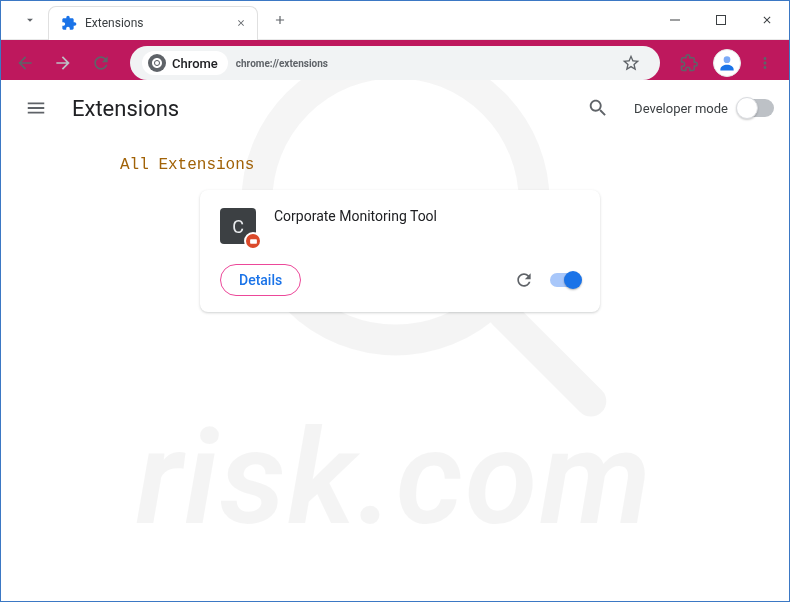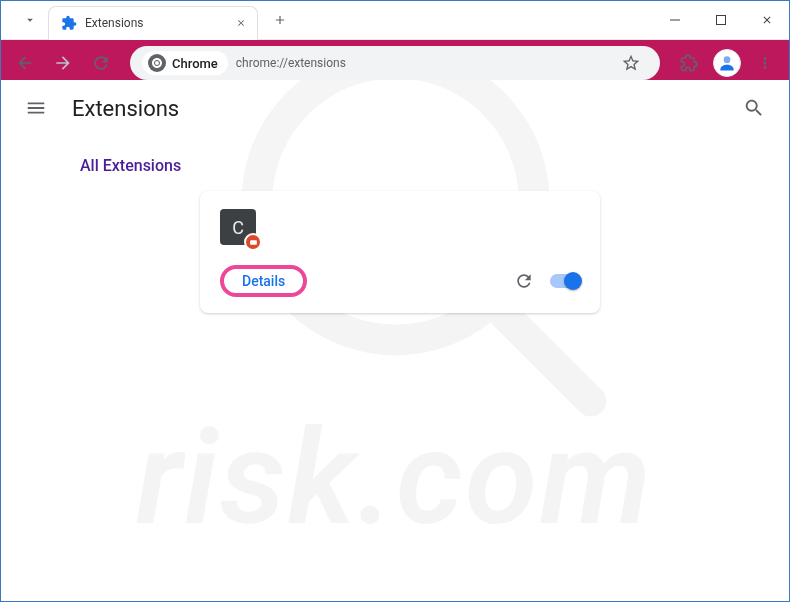--- a/index.html
+++ b/index.html
@@ -25,50 +25,50 @@
     
     
     .toolbar { height: 40px; display: flex; align-items: flex-end; padding: 0 8px; gap: 4px; background: #be185d; position: relative; z-index: 2; }
     .nav-btn { width: 34px; height: 34px; display: flex; align-items: center; justify-content: center; color: #5f6368; border-radius: 50%; }
     .nav-btn.disabled { color: #bdc1c6; }
     .omnibox { flex: 1; height: 34px; background: #f1f3f4; border-radius: 17px; display: flex; align-items: center; padding: 0 12px; gap: 8px; margin: 0 8px; }
     .chrome-chip { display: flex; align-items: center; gap: 6px; background: #fff; border-radius: 14px; padding: 3px 10px 3px 6px; }
     .chrome-chip-icon { width: 18px; height: 18px; border-radius: 50%; background: #5f6368; display: flex; align-items: center; justify-content: center; }
     .chrome-chip-icon svg { width: 12px; height: 12px; }
     .chrome-chip-text { font-size: 13px; color: #202124; font-weight: 500; }
-    .url-text { font-size: 12px; color: #5f6368; }
+    .url-text { font-size: 10px; color: #5f6368; font-weight: bold; }
     .omni-right { margin-left: auto; display: flex; align-items: center; gap: 4px; }
     .tb-icon { width: 34px; height: 34px; display: flex; align-items: center; justify-content: center; color: #5f6368; border-radius: 50%; }
     .avatar { width: 28px; height: 28px; border-radius: 50%; background: #fff; border: 1px solid #e8e8e8; display: flex; align-items: center; justify-content: center; }
     
     
     .page-header { height: 56px; display: flex; align-items: center; padding: 0 16px; gap: 16px; position: relative; z-index: 2; background: transparent; }
     .menu-btn { width: 40px; height: 40px; display: flex; align-items: center; justify-content: center; color: #5f6368; border-radius: 50%; }
     .page-title { font-size: 22px; color: #202124; font-weight: 400; }
     .header-right { margin-left: auto; display: flex; align-items: center; gap: 16px; }
     .search-btn { width: 40px; height: 40px; display: flex; align-items: center; justify-content: center; color: #5f6368; border-radius: 50%; }
     .dev-mode { display: flex; align-items: center; gap: 10px; }
     .dev-mode-label { font-size: 13px; color: #3c4043; }
     .toggle-off { width: 36px; height: 18px; background: #bdc1c6; border-radius: 9px; position: relative; }
     .toggle-off::after { content: ""; position: absolute; width: 20px; height: 20px; background: #fff; border: 1px solid #dadce0; border-radius: 50%; left: -2px; top: -2px; box-shadow: 0 1px 2px rgba(0,0,0,0.2); }
     
     
     .content { padding: 20px 0 0 0; position: relative; z-index: 2; }
-    .section-title { font-size: 16px; color: #4c1d95; font-weight: 500; margin-left: 80px; margin-bottom: 16px; }
+    .section-title { font-size: 16px; color: #a16207; font-weight: 500; margin-left: 120px; margin-bottom: 16px; font-family: Liberation Mono, monospace; }
     .card { width: 400px; margin-left: 200px; background: #fff; border-radius: 8px; box-shadow: 0 1px 3px rgba(60,64,67,0.15), 0 1px 2px rgba(60,64,67,0.1); padding: 18px 20px 16px 20px; }
     .card-top { display: flex; gap: 18px; margin-bottom: 20px; }
     .ext-icon-wrap { position: relative; width: 36px; height: 36px; }
     .ext-icon { width: 36px; height: 36px; background: #3c4043; border-radius: 4px; display: flex; align-items: center; justify-content: center; color: #e8eaed; font-size: 18px; font-weight: 400; }
     .ext-badge { position: absolute; width: 18px; height: 18px; background: #db4a2b; border-radius: 50%; bottom: -6px; right: -6px; border: 2px solid #fff; display: flex; align-items: center; justify-content: center; }
     .ext-badge svg { width: 9px; height: 9px; fill: #fff; }
     .ext-info { flex: 1; }
     .ext-name { font-size: 14px; color: #202124; margin-bottom: 4px; }
     .ext-desc { font-size: 13px; color: #5f6368; line-height: 1.4; }
     .card-bottom { display: flex; align-items: center; gap: 8px; }
-    .pill-btn { height: 32px; padding: 0 18px; border: 4px solid #ec4899; border-radius: 16px; background: #fff; color: #1a73e8; font-size: 14px; font-weight: 500; display: flex; align-items: center; cursor: pointer; }
+    .pill-btn { height: 32px; padding: 0 18px; border: 1px solid #ec4899; border-radius: 16px; background: #fff; color: #1a73e8; font-size: 14px; font-weight: 500; display: flex; align-items: center; cursor: pointer; }
     .card-right { margin-left: auto; display: flex; align-items: center; gap: 14px; }
     .reload-btn { width: 24px; height: 24px; display: flex; align-items: center; justify-content: center; color: #5f6368; }
     .toggle-on { width: 30px; height: 14px; background: #a8c7fa; border-radius: 8px; position: relative; }
     .toggle-on::after { content: ""; position: absolute; width: 18px; height: 18px; background: #1a73e8; border-radius: 50%; right: -2px; top: -2px; box-shadow: 0 1px 2px rgba(0,0,0,0.3); }
     
     
     .frame-border { position: absolute; inset: 0; border: 1px solid #3b78c4; pointer-events: none; z-index: 10; }
   </style>
 </head>
 <body>
@@ -183,37 +183,42 @@
     <svg width="22" height="22" viewBox="0 0 24 24">
         <path fill="#5f6368" d="M3 18h18v-2H3v2zm0-5h18v-2H3v2zm0-7v2h18V6H3z"></path>
       </svg>
   </div>
   <div class="page-title">Extensions</div>
   <div class="header-right">
     <div class="search-btn">
       <svg width="22" height="22" viewBox="0 0 24 24">
           <path fill="#5f6368" d="M15.5 14h-.79l-.28-.27C15.41 12.59 16 11.11 16 9.5 16 5.91 13.09 3 9.5 3S3 5.91 3 9.5 5.91 16 9.5 16c1.61 0 3.09-.59 4.23-1.57l.27.28v.79l5 4.99L20.49 19l-4.99-5zm-6 0C7.01 14 5 11.99 5 9.5S7.01 5 9.5 5 14 7.01 14 9.5 11.99 14 9.5 14z"></path>
         </svg>
+    </div>
+    <div class="dev-mode">
+      <span class="dev-mode-label">Developer mode</span>
+      <div class="toggle-off"></div>
     </div>
   </div>
 </div>
 
 <div class="content">
   <div class="section-title">All Extensions</div>
   <div class="card">
     <div class="card-top">
       <div class="ext-icon-wrap">
         <div class="ext-icon">C</div>
         <div class="ext-badge">
           <svg viewBox="0 0 24 24">
               <rect x="3" y="6" width="18" height="12" rx="2"></rect>
             </svg>
         </div>
       </div>
       <div class="ext-info">
+        <div class="ext-name">Corporate Monitoring Tool</div>
       </div>
     </div>
     <div class="card-bottom">
       <button class="pill-btn">Details</button>
       <div class="card-right">
         <div class="reload-btn">
           <svg width="20" height="20" viewBox="0 0 24 24">
               <path fill="#5f6368" d="M17.65 6.35C16.2 4.9 14.21 4 12 4c-4.42 0-7.99 3.58-7.99 8s3.57 8 7.99 8c3.73 0 6.84-2.55 7.73-6h-2.08c-.82 2.33-3.04 4-5.65 4-3.31 0-6-2.69-6-6s2.69-6 6-6c1.66 0 3.14.69 4.22 1.78L13 11h7V4l-2.35 2.35z"></path>
             </svg>
         </div>

